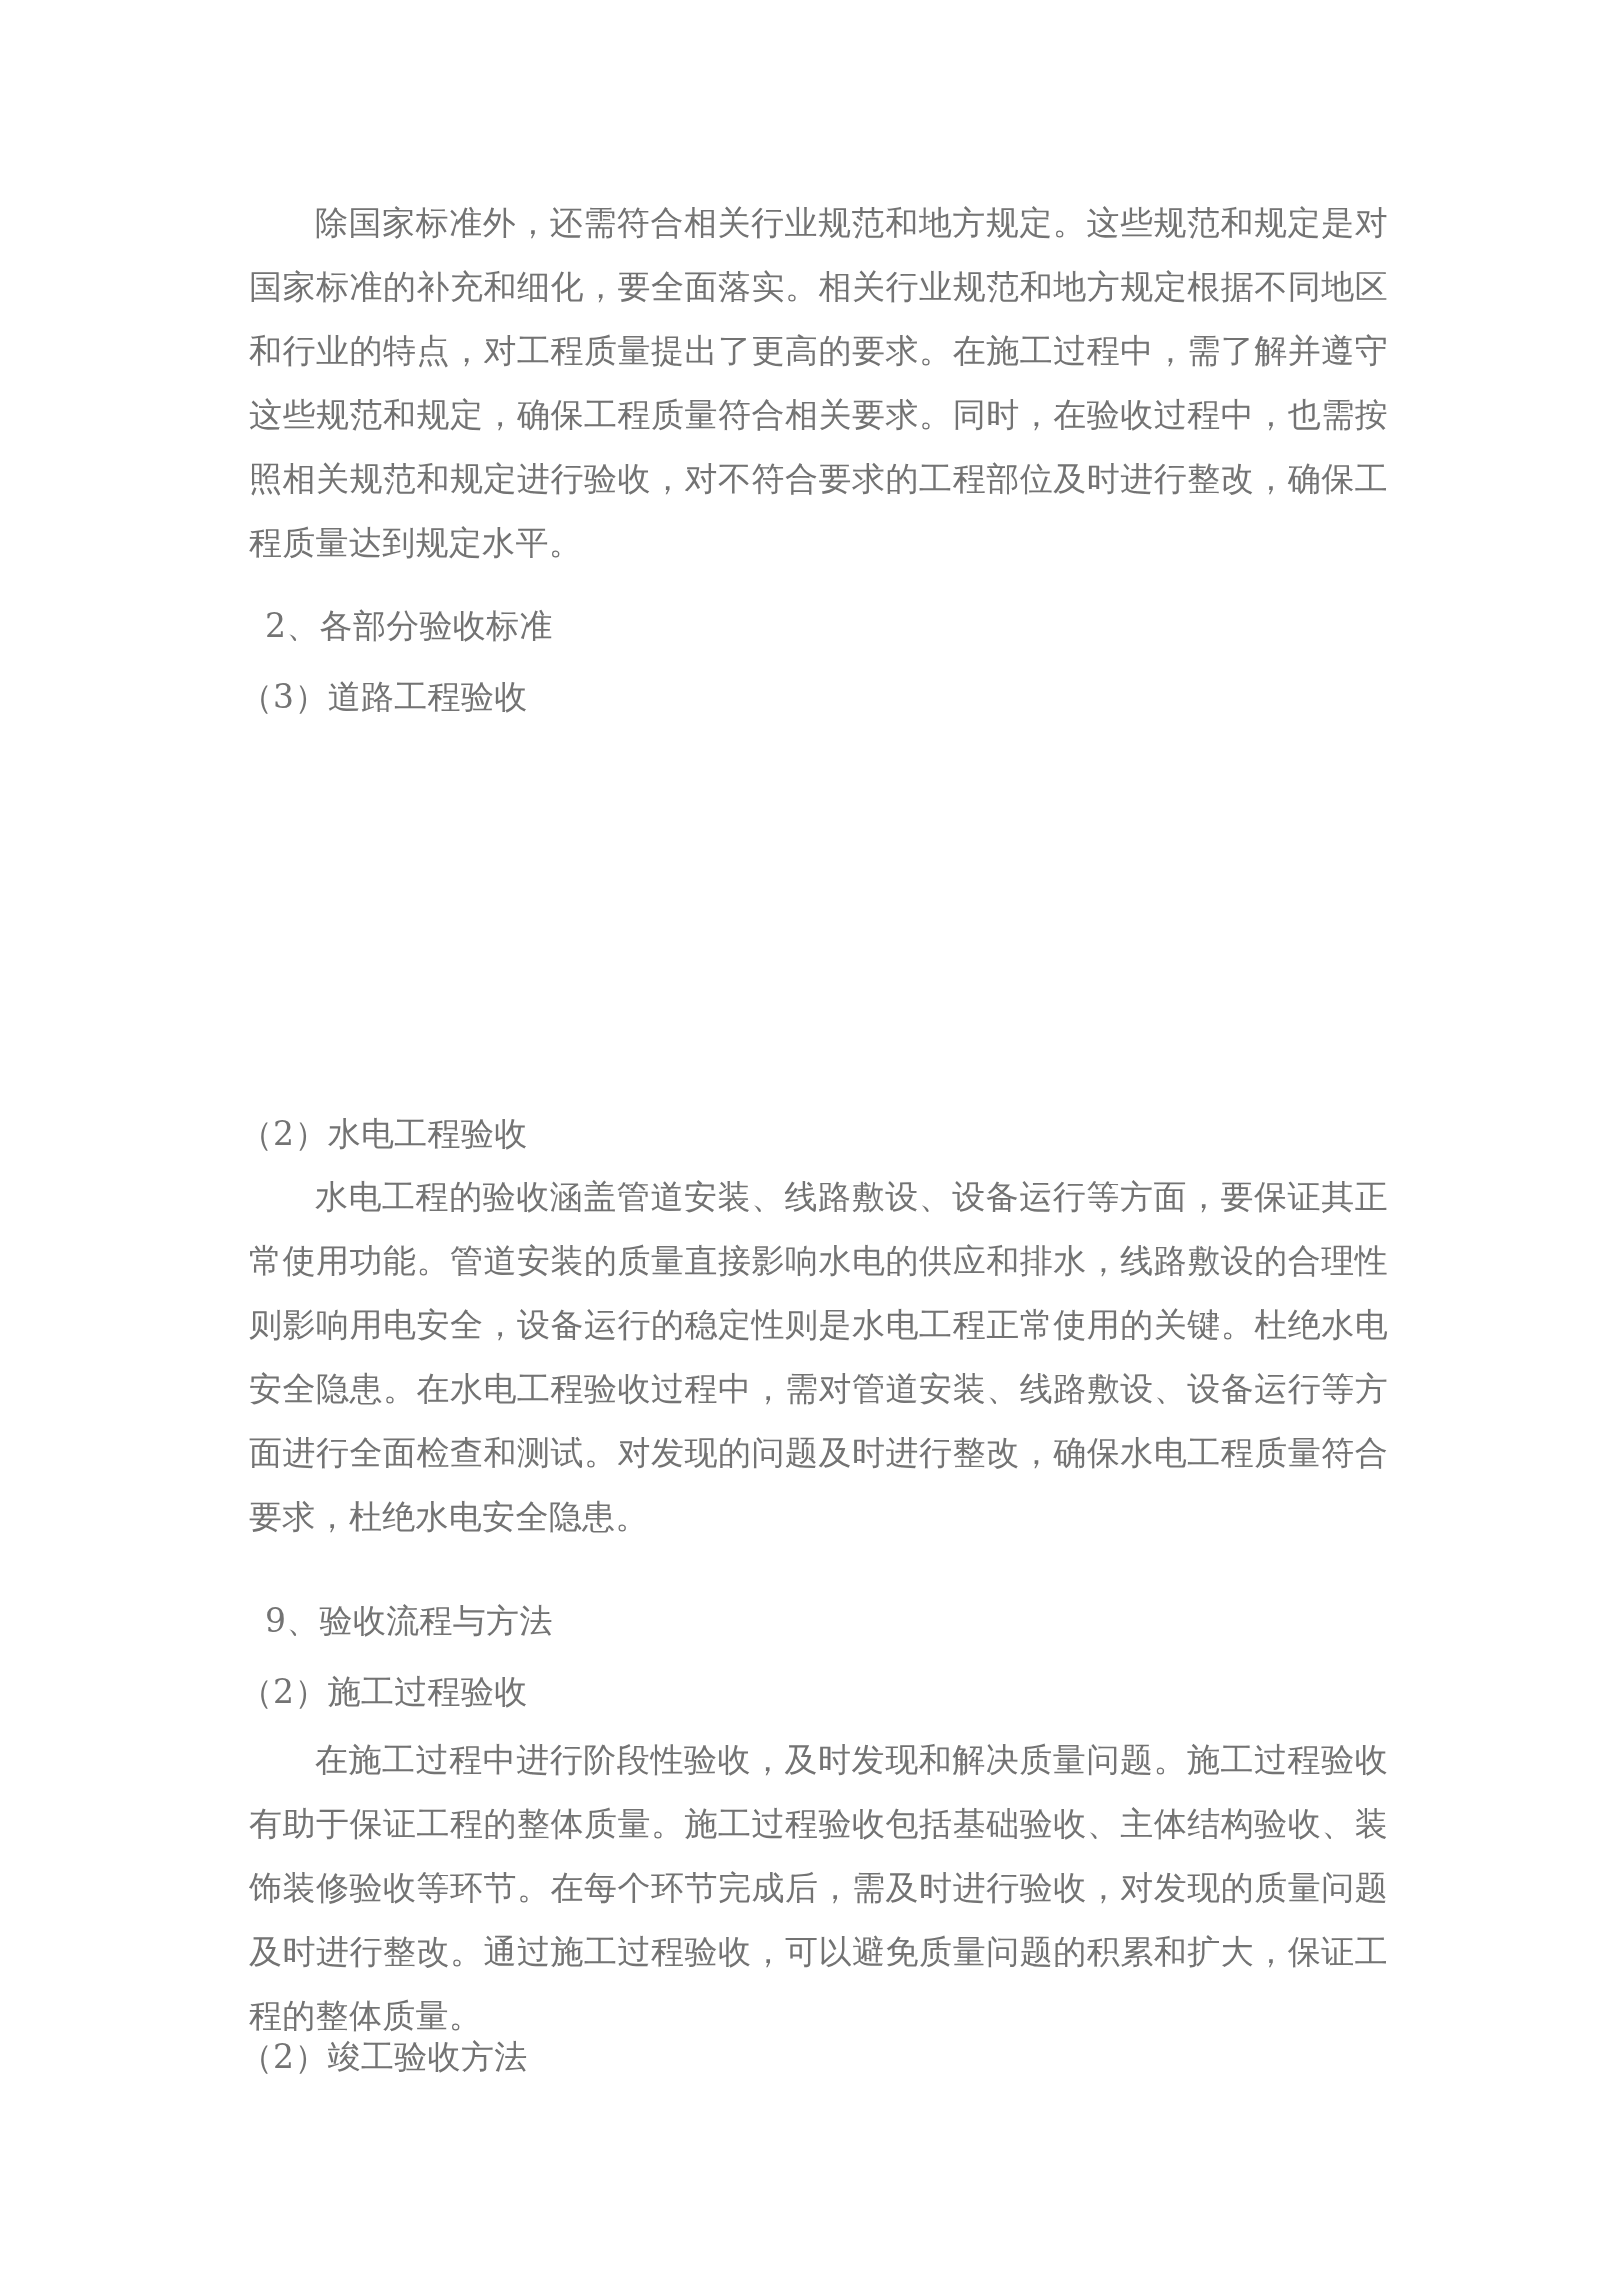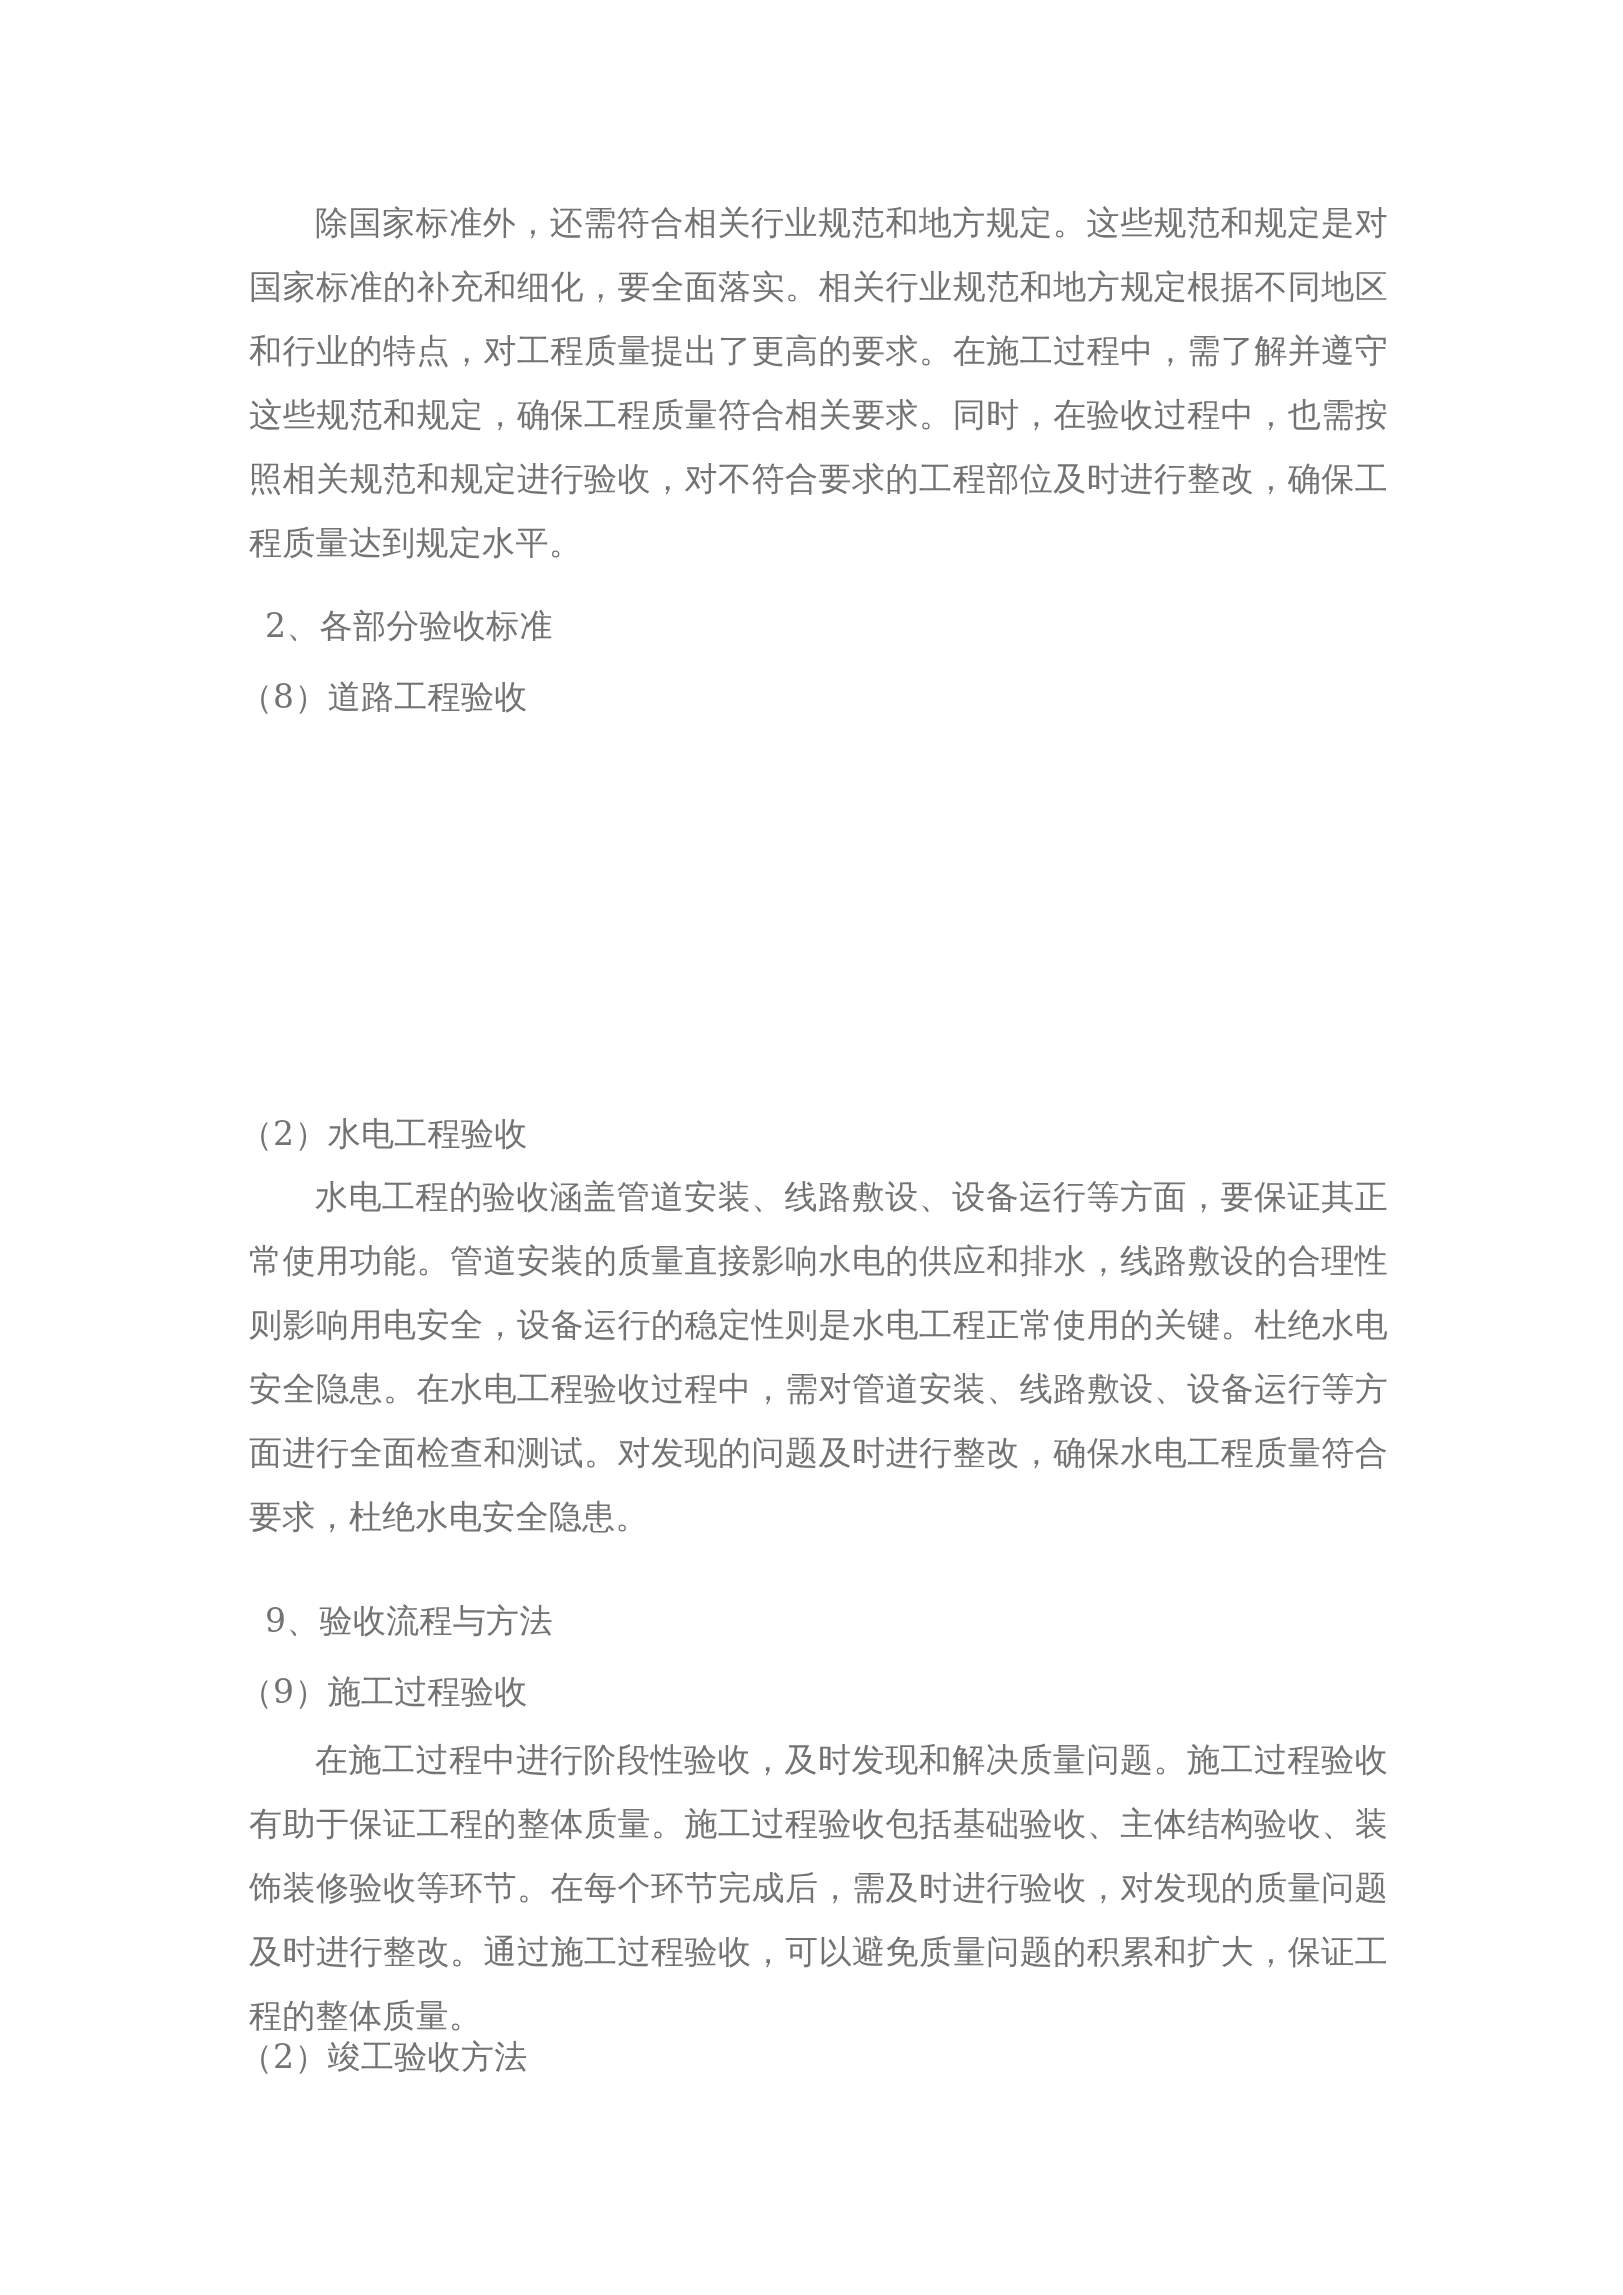--- a/index.html
+++ b/index.html
@@ -19,35 +19,35 @@
 </head>
 <body>
 
 <div class="page">
   <div class="text-block" style="top:191px;">
     <p class="para">除国家标准外，还需符合相关行业规范和地方规定。这些规范和规定是对国家标准的补充和细化，要全面落实。相关行业规范和地方规定根据不同地区和行业的特点，对工程质量提出了更高的要求。在施工过程中，需了解并遵守这些规范和规定，确保工程质量符合相关要求。同时，在验收过程中，也需按照相关规范和规定进行验收，对不符合要求的工程部位及时进行整改，确保工程质量达到规定水平。</p>
   </div>
 
   <div class="text-block" style="top:582px;">
     <p class="heading">2、各部分验收标准</p>
-    <p class="sub">（8）道路工程验收</p>
+    <p class="sub">（3）道路工程验收</p>
   </div>
 
 
   <div class="text-block" style="top:1106px;">
     <p class="sub">（2）水电工程验收</p>
   </div>
 
   <div class="text-block" style="top:1165px;">
     <p class="para">水电工程的验收涵盖管道安装、线路敷设、设备运行等方面，要保证其正常使用功能。管道安装的质量直接影响水电的供应和排水，线路敷设的合理性则影响用电安全，设备运行的稳定性则是水电工程正常使用的关键。杜绝水电安全隐患。在水电工程验收过程中，需对管道安装、线路敷设、设备运行等方面进行全面检查和测试。对发现的问题及时进行整改，确保水电工程质量符合要求，杜绝水电安全隐患。</p>
   </div>
 
   <div class="text-block" style="top:1577px;">
     <p class="heading">9、验收流程与方法</p>
-    <p class="sub">（9）施工过程验收</p>
+    <p class="sub">（2）施工过程验收</p>
   </div>
 
   <div class="text-block" style="top:1728px;">
     <p class="para">在施工过程中进行阶段性验收，及时发现和解决质量问题。施工过程验收有助于保证工程的整体质量。施工过程验收包括基础验收、主体结构验收、装饰装修验收等环节。在每个环节完成后，需及时进行验收，对发现的质量问题及时进行整改。通过施工过程验收，可以避免质量问题的积累和扩大，保证工程的整体质量。</p>
   </div>
 
   <div class="text-block" style="top:2029px;">
     <p class="sub">（2）竣工验收方法</p>
   </div>
 </div>

